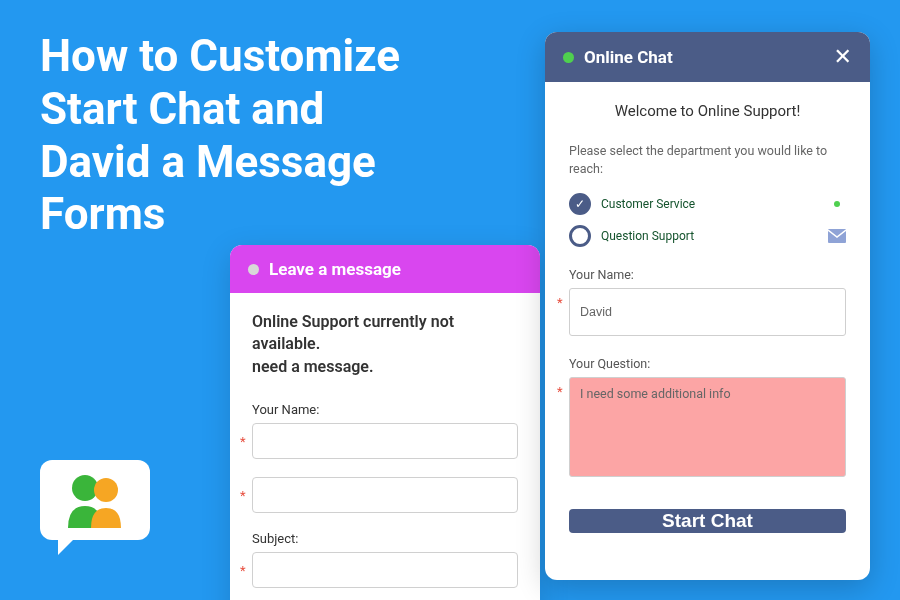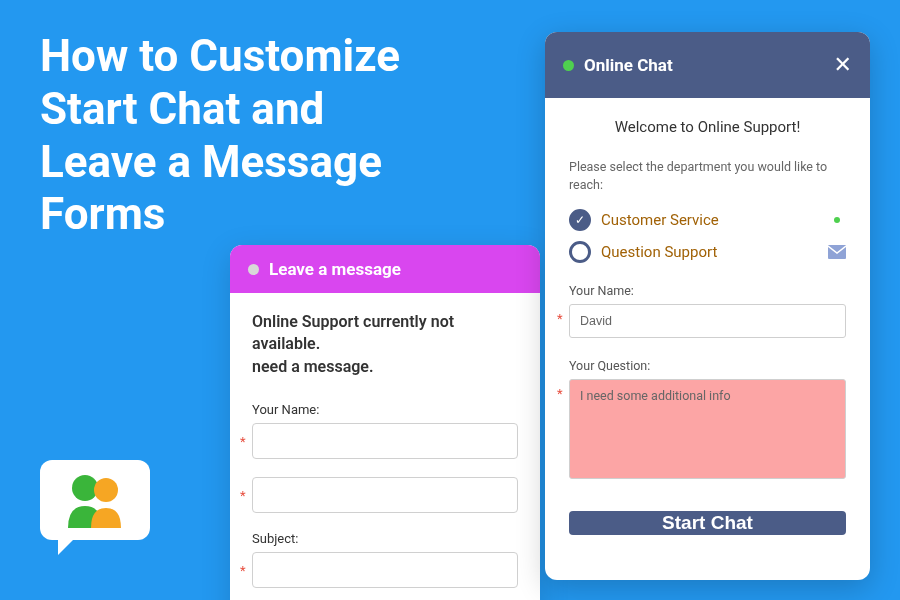--- a/index.html
+++ b/index.html
@@ -137,21 +137,21 @@
       width: 325px;
       height: 548px;
       background: #fff;
       border-radius: 12px;
       box-shadow: 0 8px 30px rgba(0,0,0,0.2);
       overflow: hidden;
     }
     .chat-header {
       background: #4b5c87;
       color: #fff;
-      padding: 22px 18px;
+      padding: 14px 18px;
       display: flex;
       align-items: center;
       justify-content: space-between;
     }
     .chat-header-left {
       display: flex;
       align-items: center;
       gap: 10px;
     }
     .close-btn {
@@ -194,22 +194,22 @@
     }
     .radio-outer.selected {
       background: #4b5c87;
     }
     .checkmark {
       color: #fff;
       font-size: 12px;
       line-height: 1;
     }
     .dept-label {
-      font-size: 15px;
-      color: #a16207;
+      font-size: 12px;
+      color: #14532d;
       flex: 1;
     }
     .dept-indicator {
       width: 18px;
       display: flex;
       justify-content: center;
     }
     .small-dot {
       width: 6px;
       height: 6px;
@@ -225,21 +225,21 @@
       position: relative;
     }
     .chat-label {
       font-size: 12.5px;
       color: #555;
       margin-bottom: 6px;
       display: block;
     }
     .chat-input {
       width: 100%;
-      height: 34px;
+      height: 48px;
       border: 1px solid #cfcfcf;
       border-radius: 3px;
       padding: 6px 10px;
       font-size: 12.5px;
       color: #666;
       background: #fff;
     }
     .chat-textarea {
       width: 100%;
       height: 100px;
@@ -268,21 +268,21 @@
       border-radius: 4px;
       font-size: 19px;
       font-weight: 700;
       margin-top: 28px;
       cursor: pointer;
     }
   </style>
 </head>
 <body>
 
-<div class="heading">How to Customize Start Chat and Leave a Message Forms</div>
+<div class="heading">How to Customize Start Chat and David a Message Forms</div>
 
 <div class="logo-bubble">
   <div class="speech-bubble">
     <div class="people-icon">
       <svg viewBox="0 0 68 56">
         <circle cx="23" cy="16" r="13" fill="#3ab53a"></circle>
         <path d="M 6 56 Q 6 34 23 34 Q 40 34 40 56 Z" fill="#3ab53a"></path>
         <circle cx="44" cy="18" r="12" fill="#f6a623"></circle>
         <path d="M 29 56 Q 29 36 44 36 Q 59 36 59 56 Z" fill="#f6a623"></path>
       </svg>

